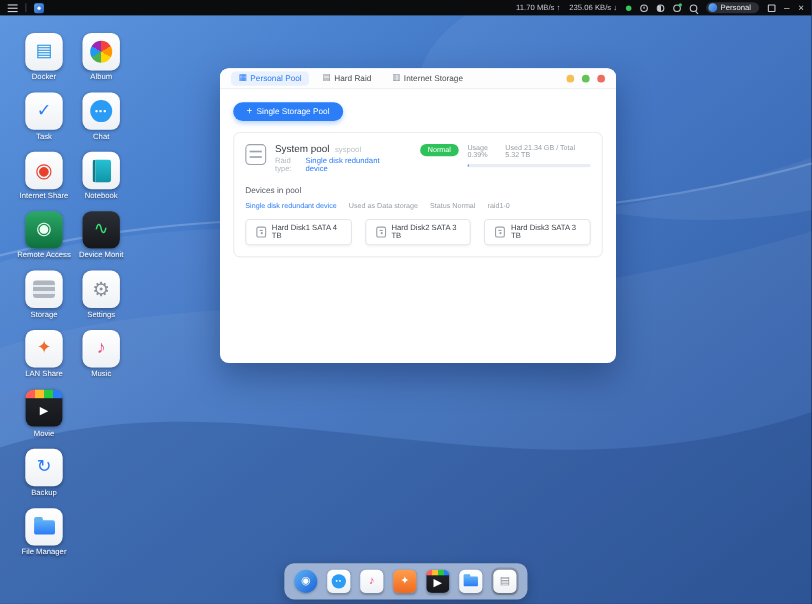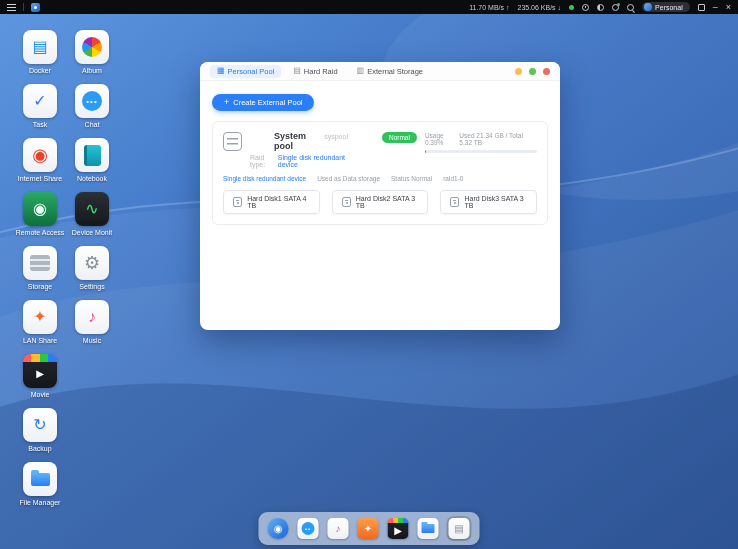--- a/index.html
+++ b/index.html
@@ -82,21 +82,21 @@
     box-shadow:0 2px 5px rgba(43,125,248,.35); font-family:inherit; }
   .create-btn .plus { font-size:9px; line-height:8px; }
 
   .pool-card { margin-top:10px; border:1px solid #ebedf0; border-radius:6px; padding:9px 10px 10px; }
   .pool-head { display:flex; align-items:flex-start; gap:8px; }
   .pool-ic { width:19px; height:19px; border:1.5px solid #9aa3ad; border-radius:4px; flex:0 0 auto; margin-top:1px;
     background:linear-gradient(#9aa3ad 0 0) 50% 35%/11px 1.5px no-repeat,
                linear-gradient(#9aa3ad 0 0) 50% 68%/11px 1.5px no-repeat; }
   .pool-names { display:flex; flex-direction:column; gap:3px; }
   .pool-name-row { display:flex; align-items:baseline; gap:5px; }
-  .pool-name { font-size:9px; font-weight:bold; color:#34383f;margin-left:24px; }
+  .pool-name { font-size:9px; font-weight:normal; color:#34383f; }
   .pool-alias { font-size:7px; color:#b9bec6; }
   .raid-row { font-size:7px; color:#b2b8bf; display:flex; gap:3px; }
   .raid-link { color:#2a7cf7; cursor:pointer; }
   .badge { margin-left:26px; background:#2fc25b; color:#fff; font-size:6.5px; padding:2px 7px;
     border-radius:8px; align-self:flex-start; margin-top:1px; }
   .usage-col { margin-left:auto; width:142px; display:flex; flex-direction:column; gap:4px; padding-top:1px; }
   .usage-row { display:flex; justify-content:space-between; font-size:6.5px; color:#9aa0a6; }
   .pbar { height:3px; border-radius:2px; background:#e9edf2; overflow:hidden; }
   .pbar-fill { height:100%; background:#2a7cf7; border-radius:2px; width:2%; }
 
@@ -273,33 +273,33 @@
       <div class="wtab active">
         <span class="ti">▦</span>
         <span>Personal Pool</span>
       </div>
       <div class="wtab">
         <span class="ti">▤</span>
         <span>Hard Raid</span>
       </div>
       <div class="wtab">
         <span class="ti">▥</span>
-        <span>External Storage</span>
+        <span>Internet Storage</span>
       </div>
       <div class="lights">
         <span class="light" style="background:#f6bf4f"></span>
         <span class="light" style="background:#61c454"></span>
         <span class="light" style="background:#ee6b60"></span>
       </div>
     </div>
 
     <div class="window-body">
       <button class="create-btn">
         <span class="plus">+</span>
-        <span>Create External Pool</span>
+        <span>Single Storage Pool</span>
       </button>
 
       <div class="pool-card">
         <div class="pool-head">
           <span class="pool-ic"></span>
           <div class="pool-names">
             <div class="pool-name-row">
               <span class="pool-name">System pool</span>
               <span class="pool-alias">syspool</span>
             </div>
@@ -313,20 +313,21 @@
             <div class="usage-row">
               <span>Usage 0.39%</span>
               <span>Used 21.34 GB / Total 5.32 TB</span>
             </div>
             <div class="pbar">
               <div class="pbar-fill" style="width: 1.2%;"></div>
             </div>
           </div>
         </div>
 
+        <div class="devices-title">Devices in pool</div>
 
         <div class="meta-row">
           <span class="meta-link">Single disk redundant device</span>
           <span>Used as Data storage</span>
           <span>Status Normal</span>
           <span>raid1-0</span>
         </div>
 
         <div class="chips-row">
           <div class="disk-chip">

